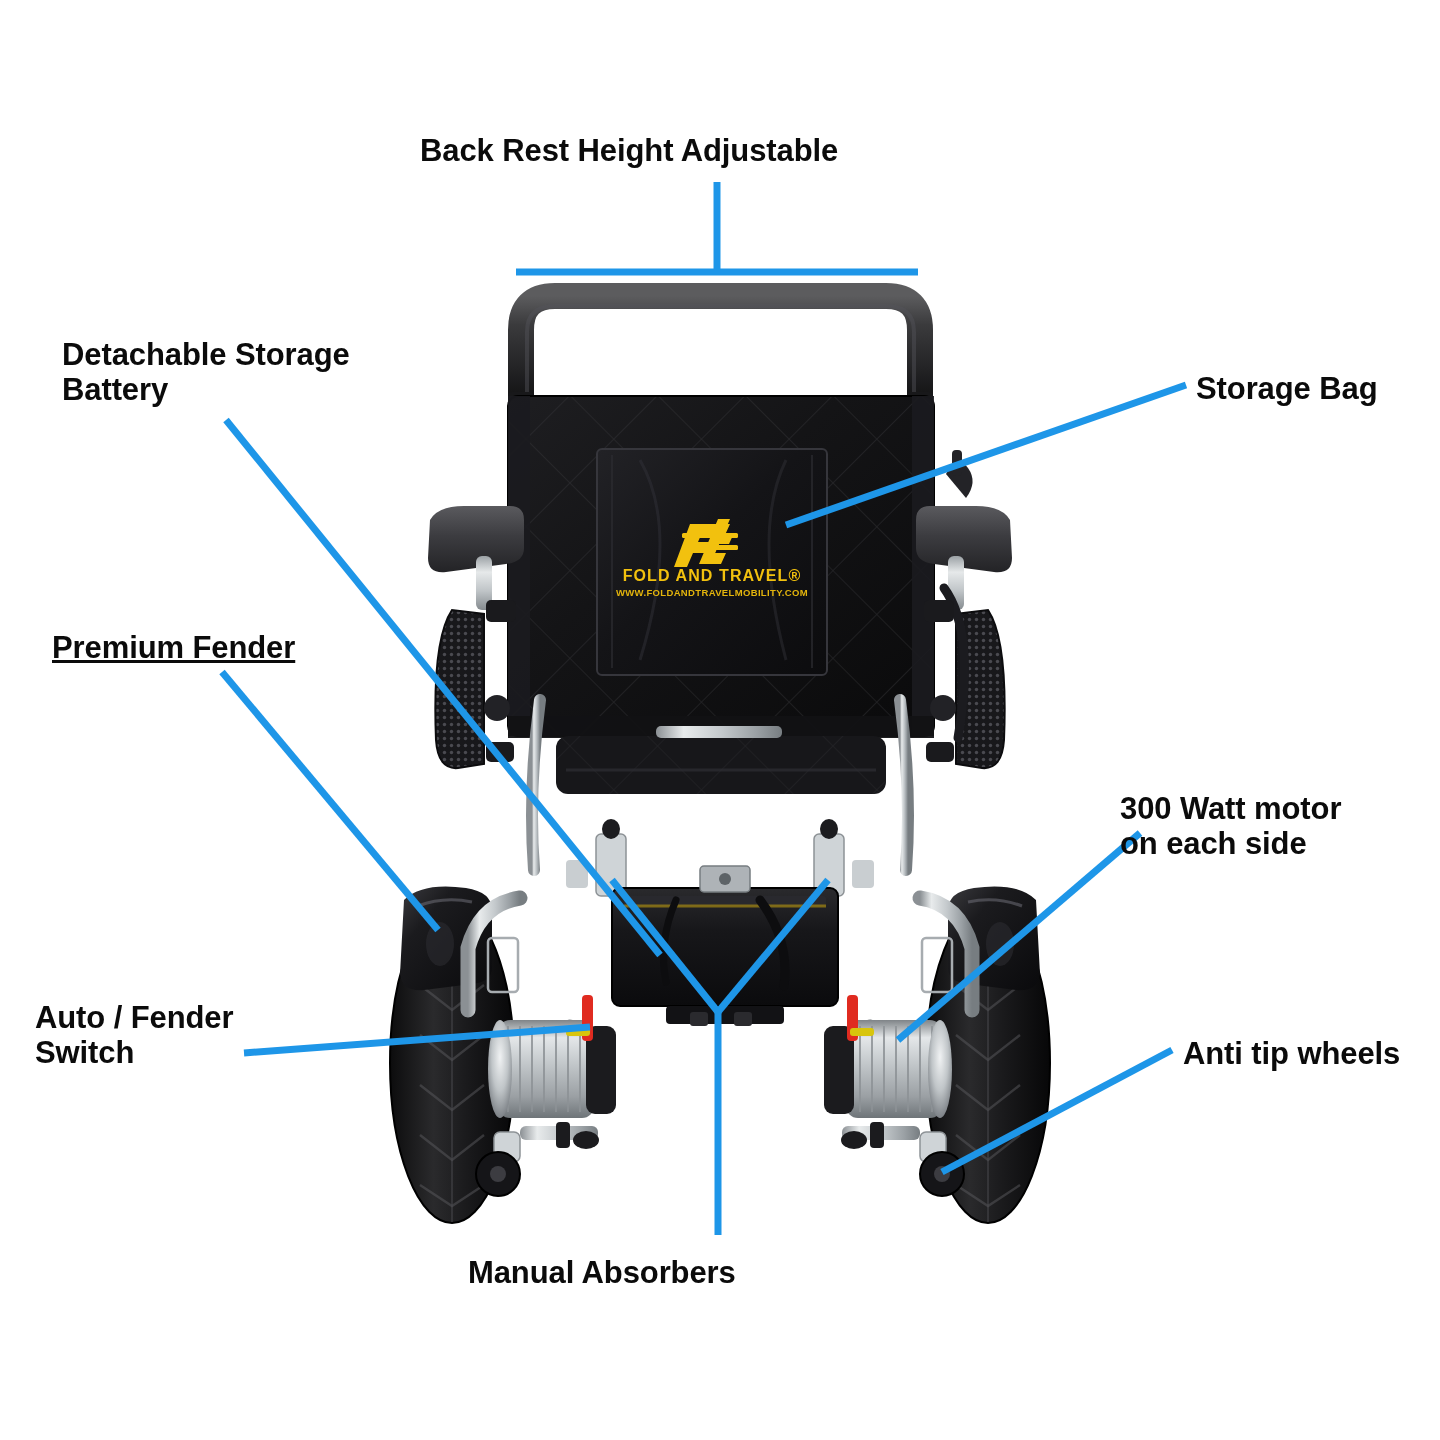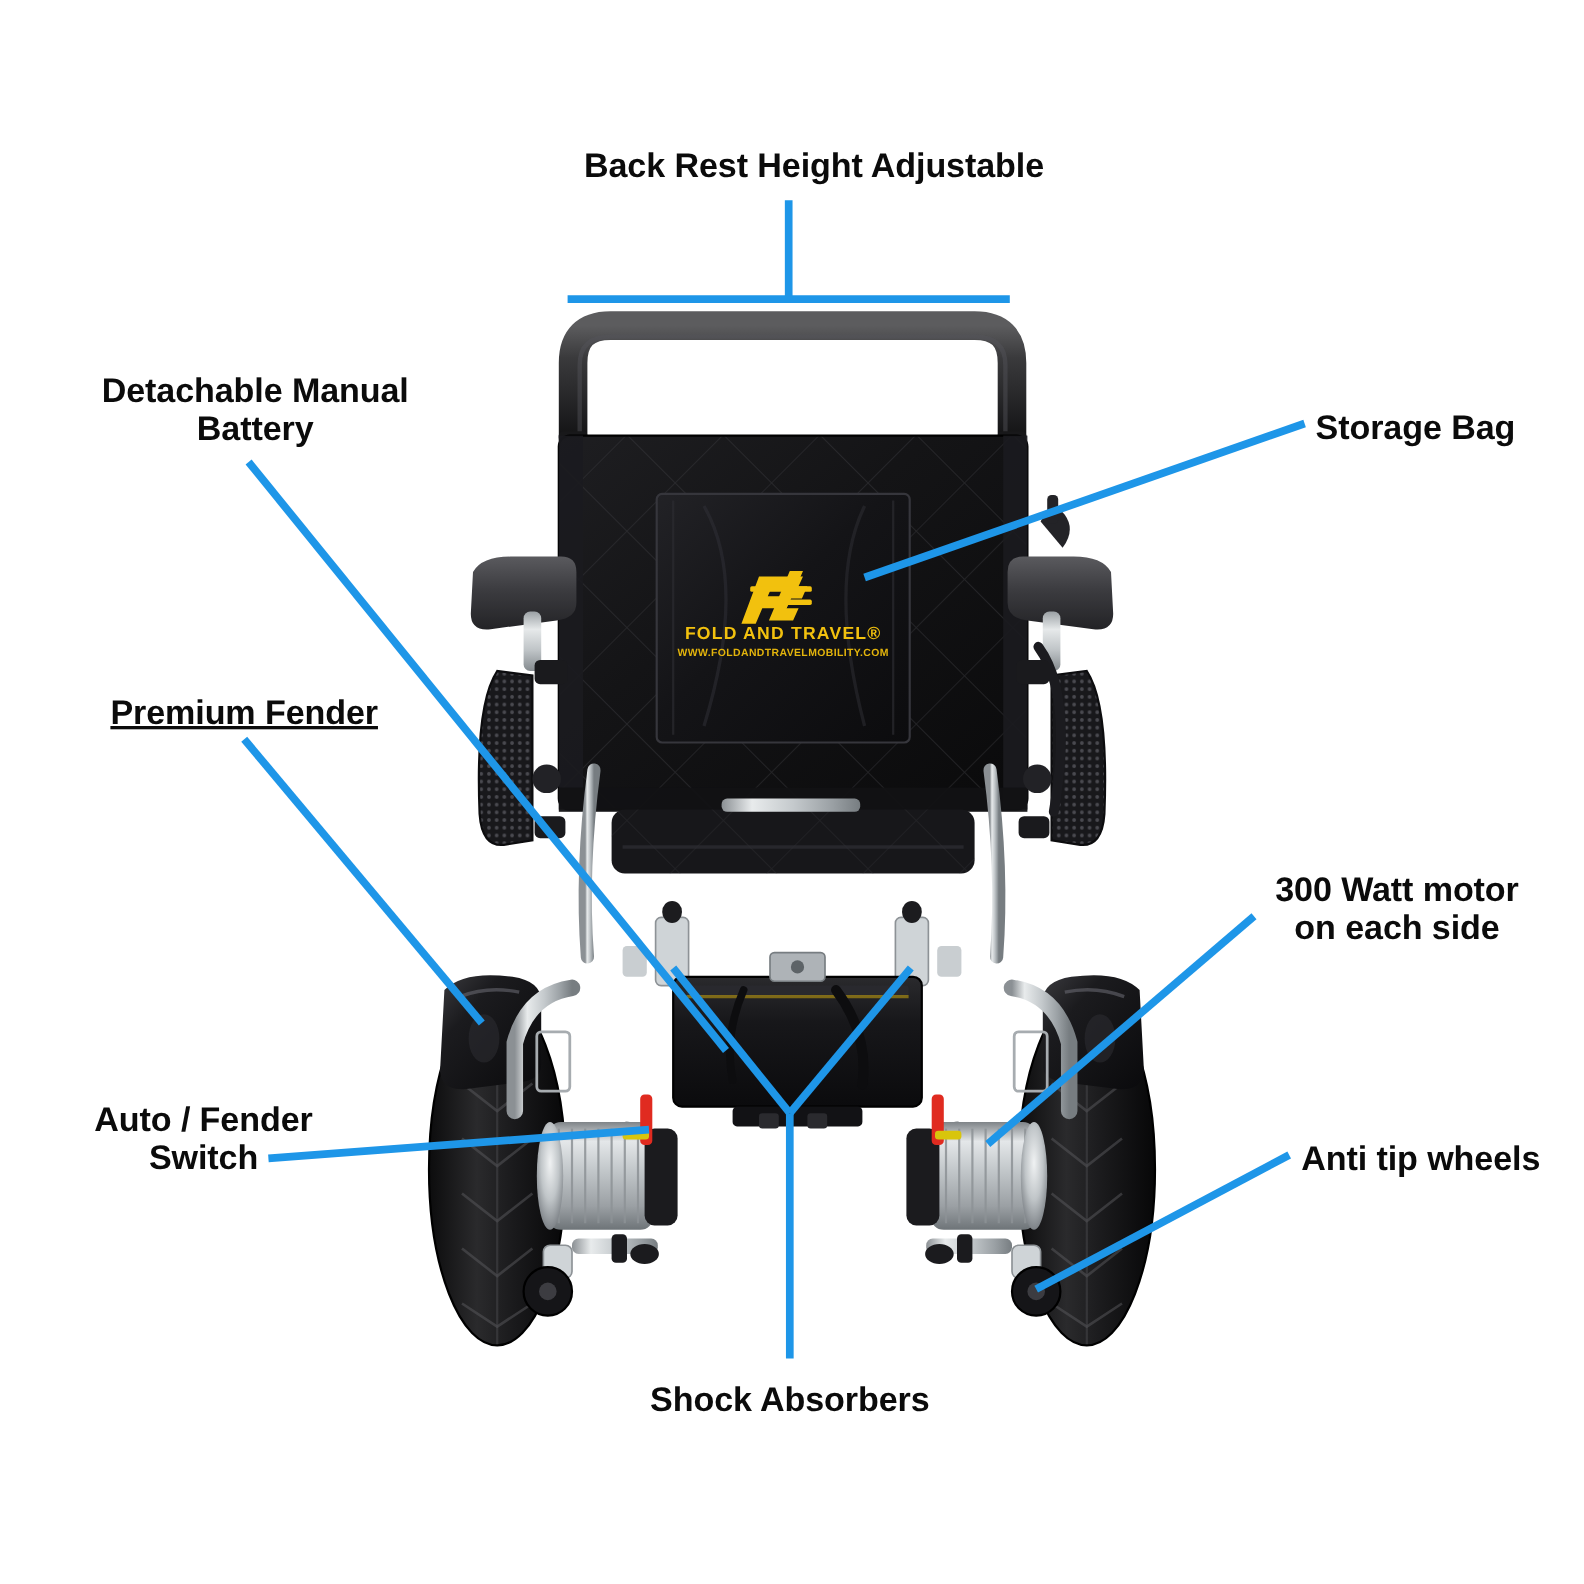--- a/index.html
+++ b/index.html
@@ -16,21 +16,21 @@
   .label{
     position:absolute;
     color:#0b0b0b;
     font-weight:bold;
     font-size:31px;
     line-height:1.14;
     letter-spacing:-0.1px;
     white-space:pre-line;
     -webkit-font-smoothing:antialiased;
   }
-  .label.c{text-align:center;}
+  .label.c{text-align:left;}
   .label.l{text-align:left;}
 
   
   svg.layer{position:absolute;left:0;top:0;width:1440px;height:1440px;pointer-events:none;}
   svg.layer.art{pointer-events:none;}
 
   
   .nosel{user-select:none;}
 </style>
 </head>
@@ -381,30 +381,30 @@
       <path d="M1172 1050 L942 1172"></path>
 
       <path d="M718 1235 L718 1012"></path>
       <path d="M718 1012 L612 880"></path>
       <path d="M718 1012 L828 880"></path>
     </g>
   </svg>
 
   <div class="label c nosel" style="left:420px; top:133px; width:640px;">Back Rest Height Adjustable</div>
 
-  <div class="label c nosel" style="left:62px; top:337px; width:340px;">Detachable Manual
+  <div class="label c nosel" style="left:62px; top:337px; width:340px;">Detachable Storage
 Battery</div>
 
   <div class="label c nosel" style="left:52px; top:630px; width:340px;text-decoration:underline;">Premium Fender</div>
 
   <div class="label c nosel" style="left:35px; top:1000px; width:300px;">Auto / Fender
 Switch</div>
 
   <div class="label l nosel" style="left:1196px; top:371px; width:250px;">Storage Bag</div>
 
   <div class="label c nosel" style="left:1120px; top:791px; width:300px;">300 Watt motor
 on each side</div>
 
   <div class="label l nosel" style="left:1183px; top:1036px; width:270px;">Anti tip wheels</div>
 
-  <div class="label c nosel" style="left:468px; top:1255px; width:500px;">Shock Absorbers</div>
+  <div class="label c nosel" style="left:468px; top:1255px; width:500px;">Manual Absorbers</div>
 
 </div>
 
 </body></html>

